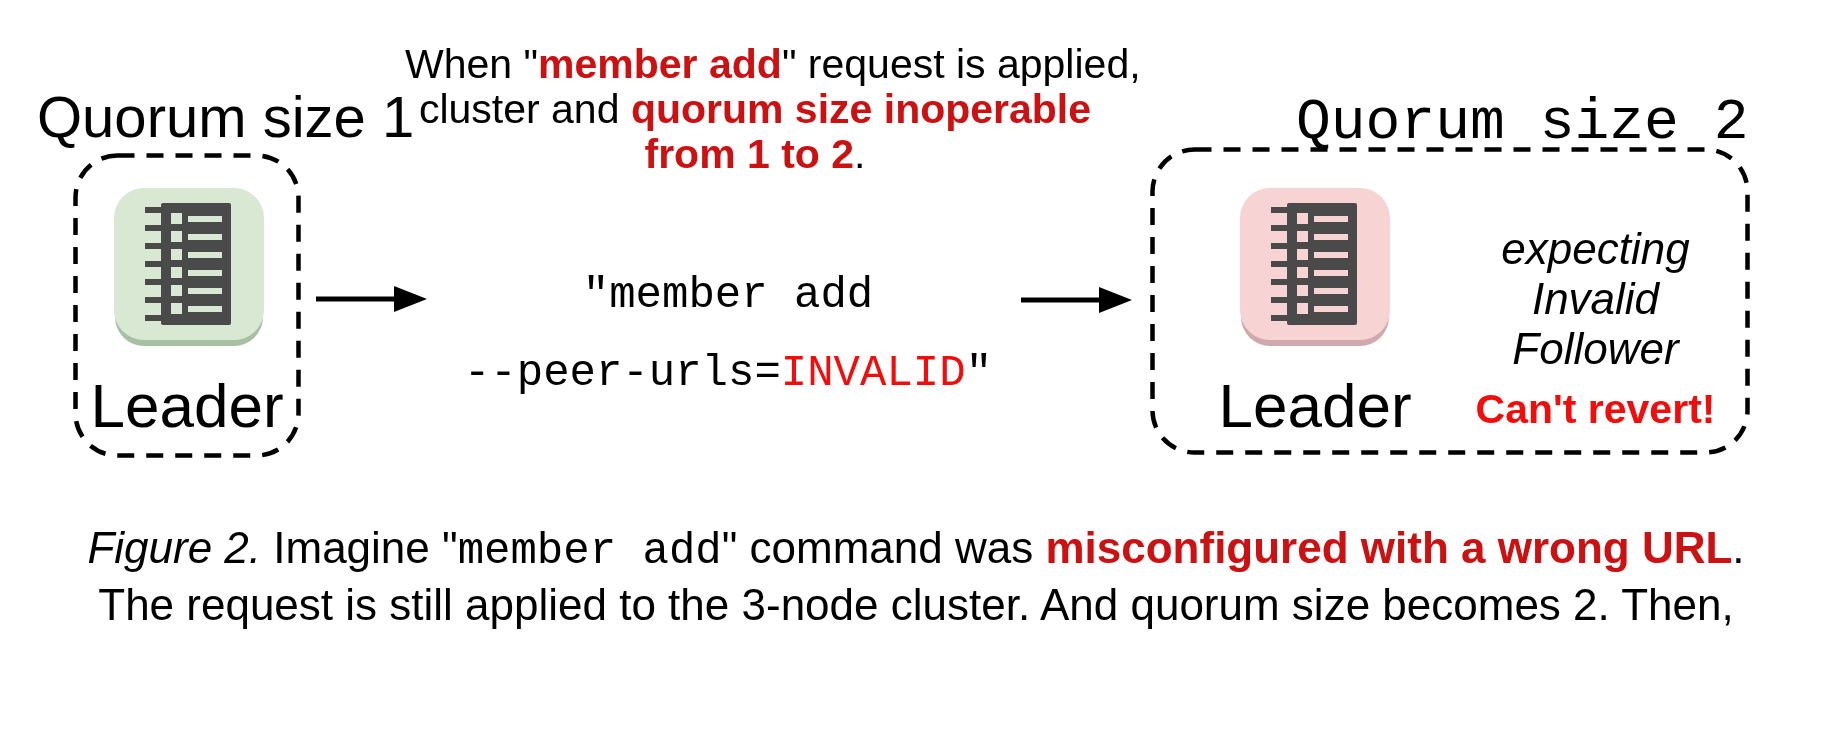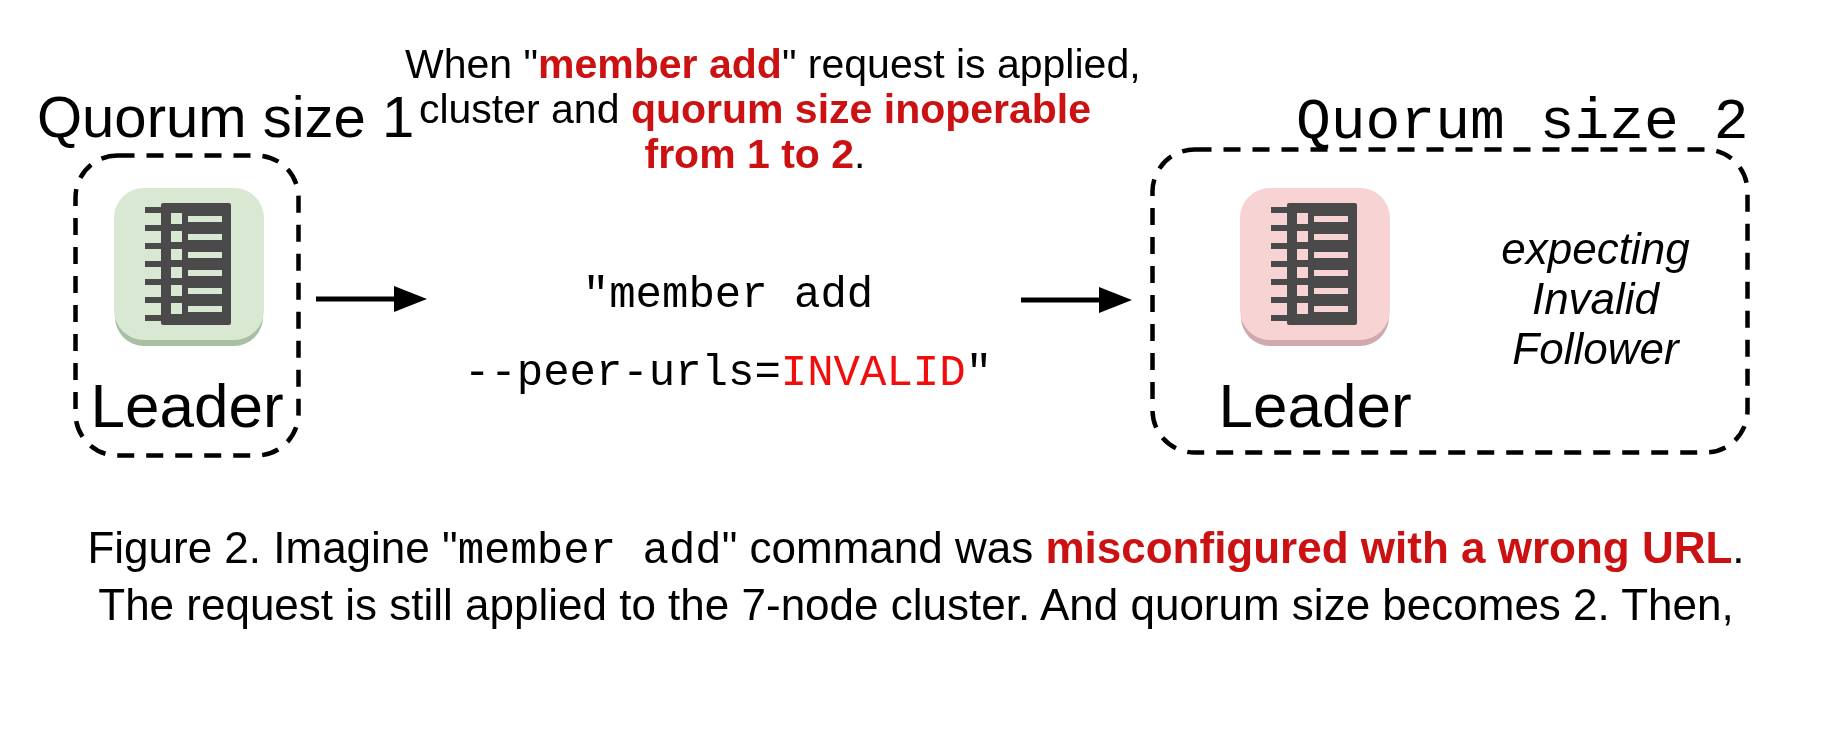--- a/index.html
+++ b/index.html
@@ -52,21 +52,21 @@
 
   .caption{position:absolute;left:0;top:521px;width:1832px;text-align:center;
     font-size:44px;line-height:53px;}
   .cap-line{white-space:nowrap;}
 
   
   .seg-k{}
   .seg-r{color:var(--red-emphasis);font-weight:bold;}
   .seg-m{font-family:"Liberation Mono","DejaVu Sans Mono",monospace;}
   .seg-mr{font-family:"Liberation Mono","DejaVu Sans Mono",monospace;color:var(--red-bright);}
-  .seg-i{}
+  .seg-i{font-style:italic;}
 </style>
 </head>
 <body>
 
 <div class="canvas">
 
   <div class="title t-left">Quorum size 1</div>
 
   <svg class="dashed left-box" width="228" height="305">
     <rect x="2.5" y="2.5" width="223" height="300" rx="42" fill="none" stroke="#000" stroke-width="4.5" stroke-dasharray="17 12"></rect>
@@ -152,19 +152,20 @@
   </div>
 
   <div class="leader l-right">Leader</div>
 
   <div class="expecting">
     <div class="exp-line">expecting</div>
     <div class="exp-line">Invalid</div>
     <div class="exp-line">Follower</div>
   </div>
 
+  <div class="warning">Can't revert!</div>
 
   <div class="caption">
     <div class="cap-line"><span class="seg-i">Figure 2.</span><span class="seg-k"> Imagine "</span><span class="seg-m">member add</span><span class="seg-k">" command was </span><span class="seg-r">misconfigured with a wrong URL</span><span class="seg-k">.</span></div>
-    <div class="cap-line"><span class="seg-k">The request is still applied to the 7-node cluster. And quorum size becomes 2. Then,</span></div>
+    <div class="cap-line"><span class="seg-k">The request is still applied to the 3-node cluster. And quorum size becomes 2. Then,</span></div>
   </div>
 
 </div>
 
 </body></html>

